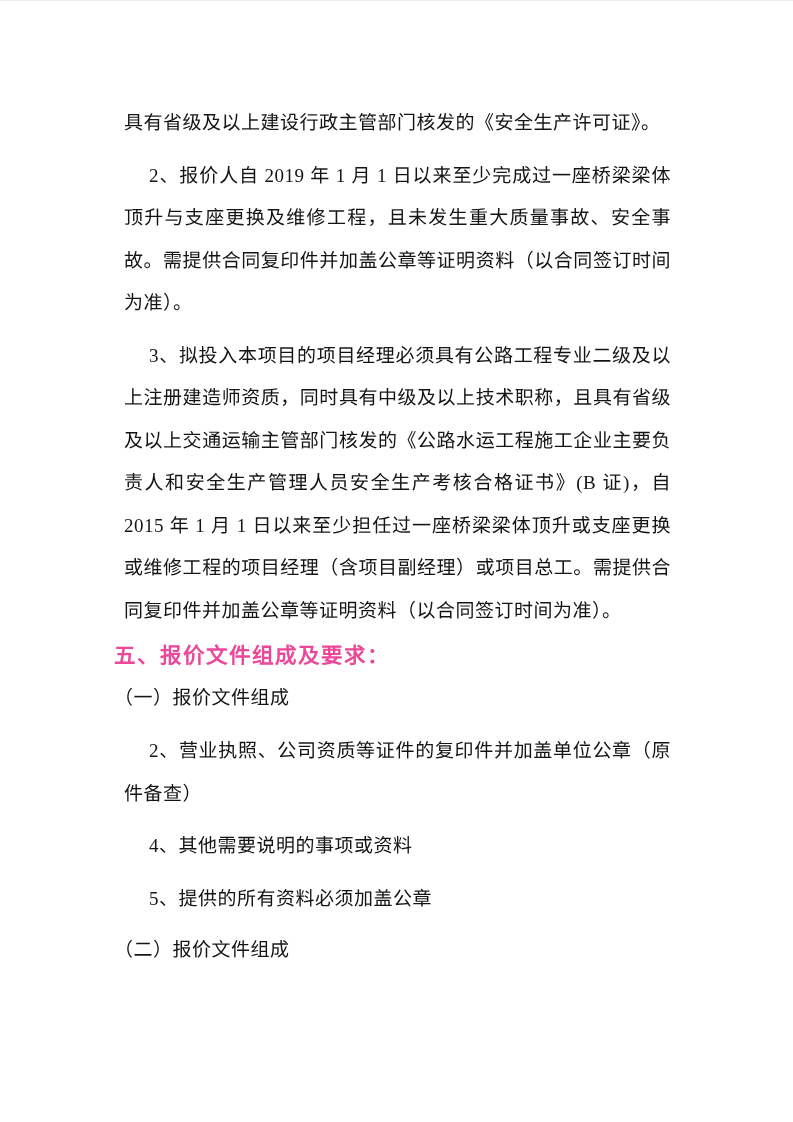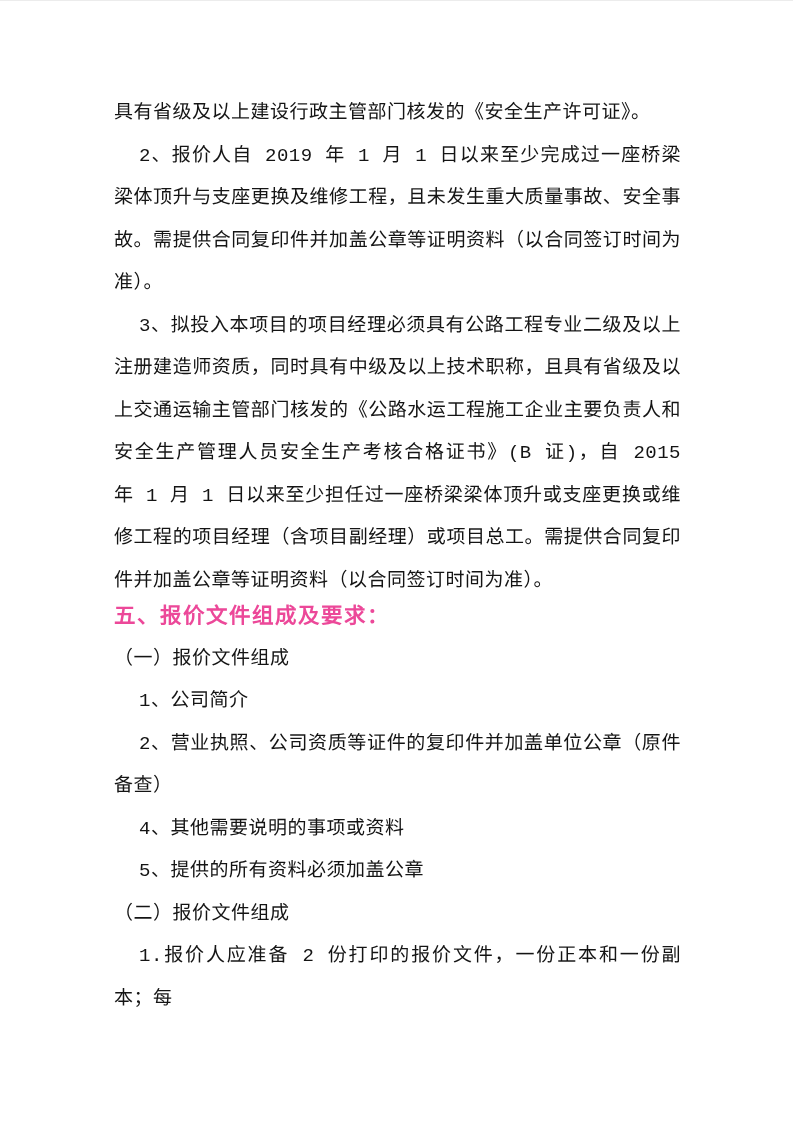--- a/index.html
+++ b/index.html
@@ -22,24 +22,23 @@
     font-size: 19px;
     line-height: 42.5px;
   }
   .doc-body {
     position: absolute;
     top: 91px;
     left: 114px;
     width: 567px;
   }
   p.body {
-    margin: 0;
+    margin: 10px;
     text-align: justify;
     letter-spacing: 0.5px;
-    font-family: Liberation Mono, monospace;
   }
   p.body.indent {
     text-indent: 25px;
   }
   p.heading {
     margin: -7px 0 0 0;
     font-family: "Liberation Sans", "DejaVu Sans", sans-serif;
     font-weight: 700;
     font-size: 21.5px;
     letter-spacing: 1.5px;
@@ -56,20 +55,18 @@
 </head>
 <body>
 
 <div class="page">
   <div class="doc-body" id="doc-body">
       <p class="body">具有省级及以上建设行政主管部门核发的《安全生产许可证》。</p>
       <p class="body indent">2、报价人自 2019 年 1 月 1 日以来至少完成过一座桥梁梁体顶升与支座更换及维修工程，且未发生重大质量事故、安全事故。需提供合同复印件并加盖公章等证明资料（以合同签订时间为准）。</p>
       <p class="body indent">3、拟投入本项目的项目经理必须具有公路工程专业二级及以上注册建造师资质，同时具有中级及以上技术职称，且具有省级及以上交通运输主管部门核发的《公路水运工程施工企业主要负责人和安全生产管理人员安全生产考核合格证书》(B 证)，自 2015 年 1 月 1 日以来至少担任过一座桥梁梁体顶升或支座更换或维修工程的项目经理（含项目副经理）或项目总工。需提供合同复印件并加盖公章等证明资料（以合同签订时间为准）。</p>
       <p class="heading">五、报价文件组成及要求：</p>
       <p class="subheading">（一）报价文件组成</p>
-      <p class="body indent">1、公司简介</p>
       <p class="body indent">2、营业执照、公司资质等证件的复印件并加盖单位公章（原件备查）</p>
       <p class="body indent">4、其他需要说明的事项或资料</p>
       <p class="body indent">5、提供的所有资料必须加盖公章</p>
       <p class="subheading">（二）报价文件组成</p>
-      <p class="body indent">1.报价人应准备 2 份打印的报价文件，一份正本和一份副本；每</p>
     </div>
 </div>
 
 </body></html>

